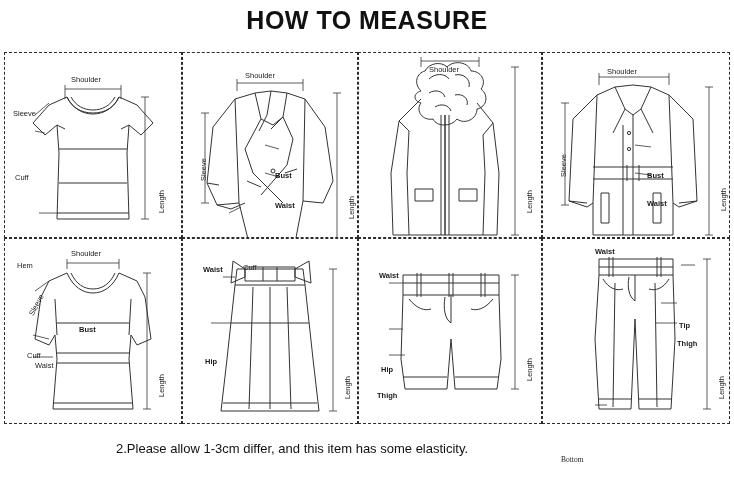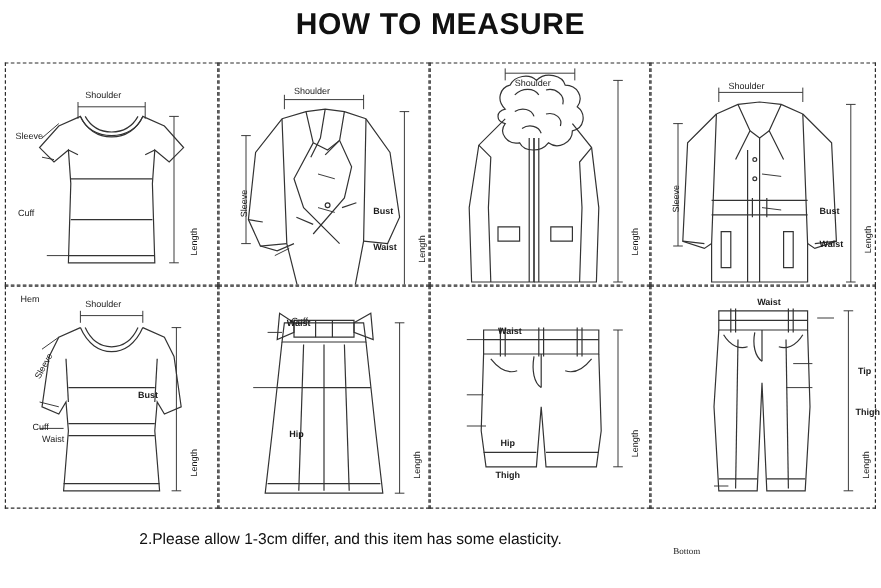--- a/index.html
+++ b/index.html
@@ -44,21 +44,21 @@
     border: 1.5px dashed #2b2b2b;
   }
   .cell svg { display: block; }
   .lbl {
     position: absolute;
     font-size: 7.5px;
     color: #1a1a1a;
     white-space: nowrap;
     font-family: "Liberation Sans", sans-serif;
   }
-  .lbl.b { font-weight: bold; padding-left: 36px; }
+  .lbl.b { font-weight: bold; }
   .lbl.vert {
     transform: rotate(-90deg);
     transform-origin: left top;
   }
   .lbl.rot-s {
     transform: rotate(-62deg);
     transform-origin: left top;
   }
   .notes {
     position: absolute;
@@ -128,21 +128,21 @@
           <path d="M34,160 L52,160"></path>
 
           <path d="M140,44 L140,166"></path>
           <path d="M136,44 L144,44"></path>
             <path d="M136,166 L144,166"></path>
         </g>
       </svg>
       <div class="lbl" style="left:66px; top:22px;">Shoulder</div>
       <div class="lbl" style="left:8px; top:56px;">Sleeve</div>
       <div class="lbl" style="left:10px; top:120px;">Cuff</div>
-      <div class="lbl" style="left:12px; top:192px;">Hem</div>
+      <div class="lbl" style="left:12px; top:208px;">Hem</div>
       <div class="lbl vert" style="left:152px; top:160px;">Length</div>
     </div>
 
     <div class="cell" style="left:178px; top:0px; width:176px; height:186px;">
       <svg width="174" height="184" viewBox="0 0 174 184">
         <g fill="none" stroke="#333" stroke-width="1">
 
           <path d="M52,46 L30,74 L24,130 L34,152 L56,150"></path>
           <path d="M24,130 L36,132"></path>
           <path d="M34,152 L48,156 L62,150"></path>
@@ -427,21 +427,21 @@
           <path d="M138,26 L152,26"></path>
           <path d="M118,64 L134,64"></path>
           <path d="M112,84 L134,84"></path>
           <path d="M64,166 L52,166"></path>
           <path d="M164,20 L164,170"></path>
           <path d="M160,20 L168,20"></path>
             <path d="M160,170 L168,170"></path>
         </g>
       </svg>
       <div class="lbl b" style="left:52px; top:8px;">Waist</div>
-      <div class="lbl b" style="left:136px; top:66px;">Tip</div>
+      <div class="lbl b" style="left:136px; top:82px;">Tip</div>
       <div class="lbl b" style="left:134px; top:100px;">Thigh</div>
       <div class="lbl" style="left:18px; top:216px;font-family:Liberation Serif, serif;">Bottom</div>
       <div class="lbl vert" style="left:174px; top:160px;">Length</div>
     </div>
 
   </div>
 
   <div class="notes">
     <div class="note-line2">2.Please allow 1-3cm differ, and this item has some elasticity.</div>
   </div>

